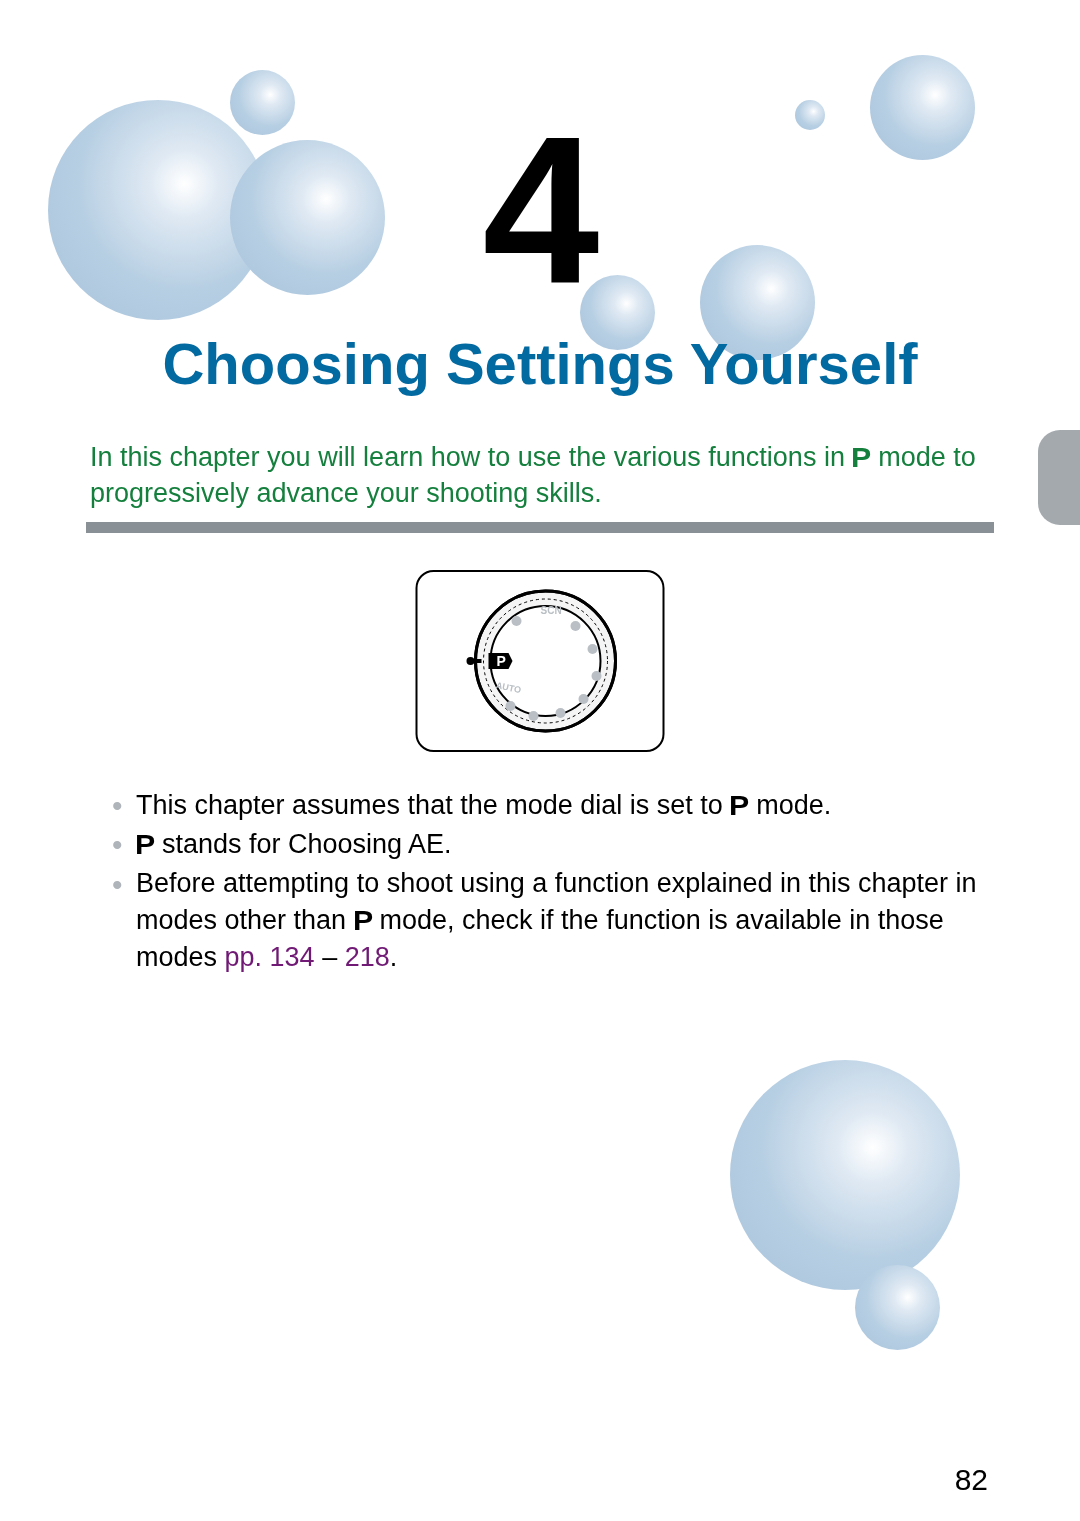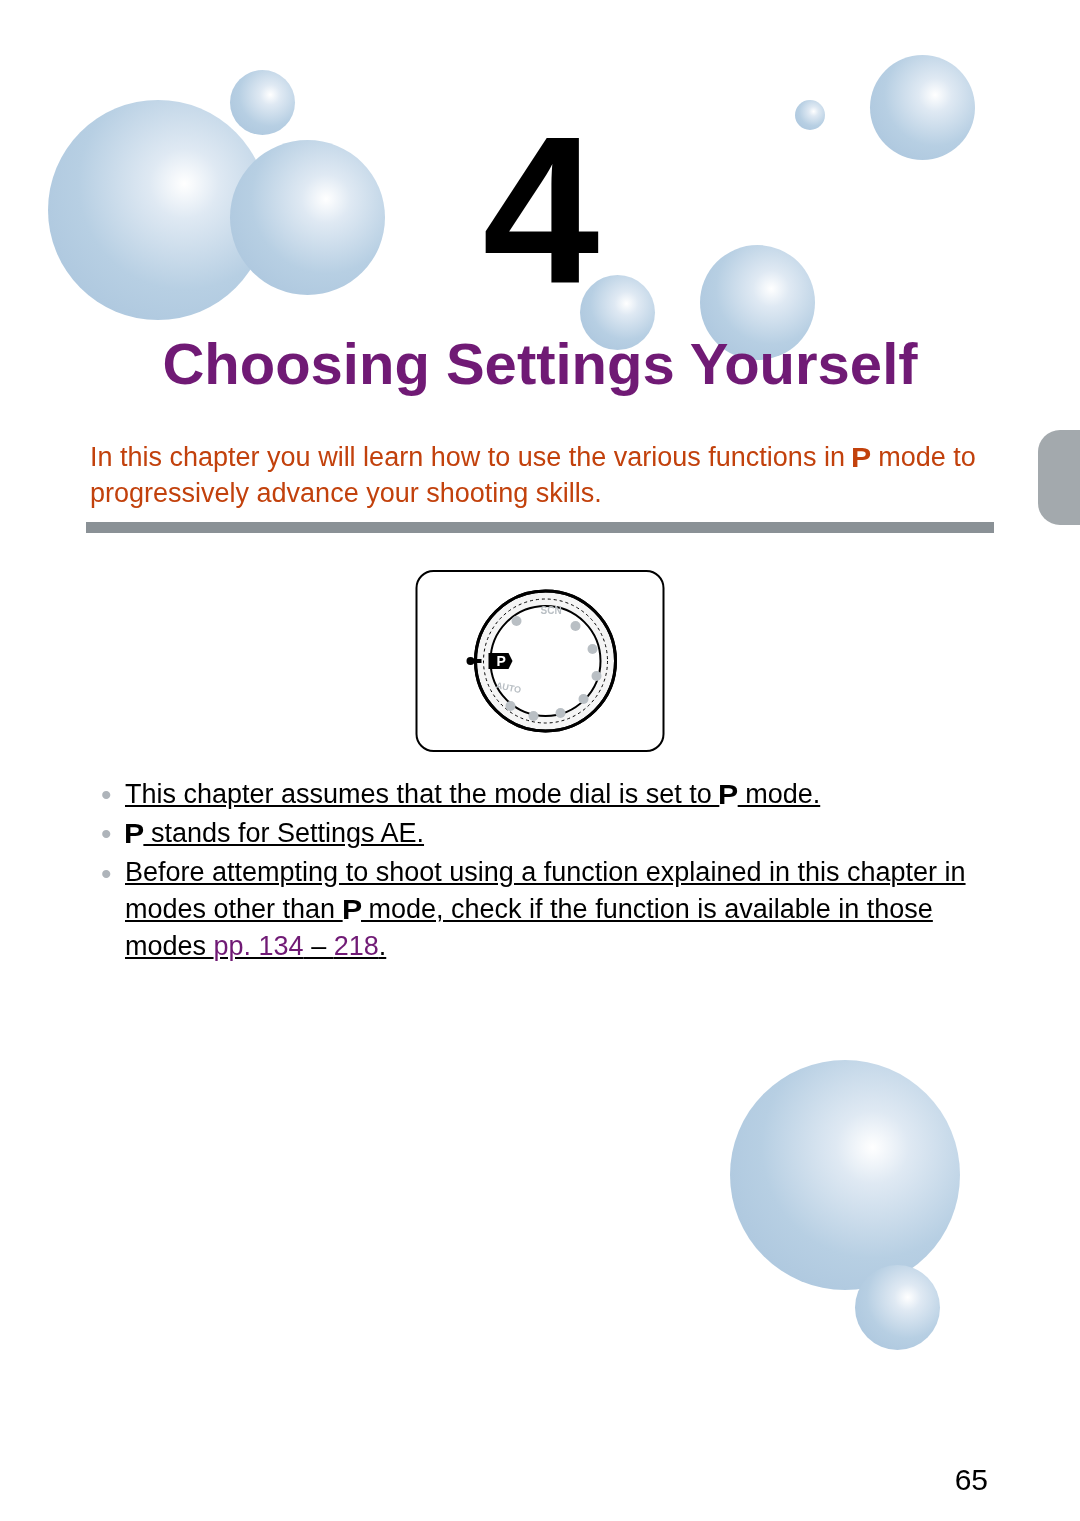--- a/index.html
+++ b/index.html
@@ -31,30 +31,30 @@
     }
     .chapter-title {
       position: absolute;
       top: 330px;
       left: 0;
       width: 100%;
       text-align: center;
       font-family: "Arial Black", Arial, sans-serif;
       font-weight: 900;
       font-size: 58px;
-      color: #701a75;
+      color: #0369a1;
       letter-spacing: 0px;
     }
     .intro {
       position: absolute;
       top: 438px;
       left: 90px;
       right: 90px;
       font-size: 27px;
-      color: #c2410c;
+      color: #15803d;
       line-height: 1.35;
     }
     .p-icon {
       display: inline-block;
       font-family: Arial, sans-serif;
       font-weight: 900;
       font-size: 1.02em;
       transform: scaleX(1.1) translateY(1px);
     }
     .divider {
@@ -92,23 +92,22 @@
       position: absolute;
       top: 770px;
       left: 90px;
       right: 82px;
       font-size: 27px;
       color: #000;
       line-height: 1.35;
     }
     .bullets ul {
       list-style: none;
-      margin: 5px;
+      margin: 16px;
       padding: 0;
-      text-decoration: underline;
     }
     .bullets li {
       position: relative;
       padding-left: 30px;
       margin-bottom: 2px;
     }
     .bullets li::before {
       content: "•";
       position: absolute;
       left: 6px;
@@ -188,21 +187,21 @@
     </g>
   </svg>
 </div>
 
 <div class="bullets">
   <ul>
     <li>
       <span>This chapter assumes that the mode dial is set to </span><span class="p-icon">P</span><span> mode.</span>
     </li>
     <li>
-      <span class="p-icon">P</span><span> stands for Settings AE.</span>
+      <span class="p-icon">P</span><span> stands for Choosing AE.</span>
     </li>
     <li>
       <span>Before attempting to shoot using a function explained in this chapter in modes other than </span><span class="p-icon">P</span><span> mode, check if the function is available in those modes </span><span class="link">pp. 134</span><span> – </span><span class="link">218</span><span>.</span>
     </li>
   </ul>
 </div>
 
-<div class="page-number">65</div>
+<div class="page-number">82</div>
 
 </body></html>

